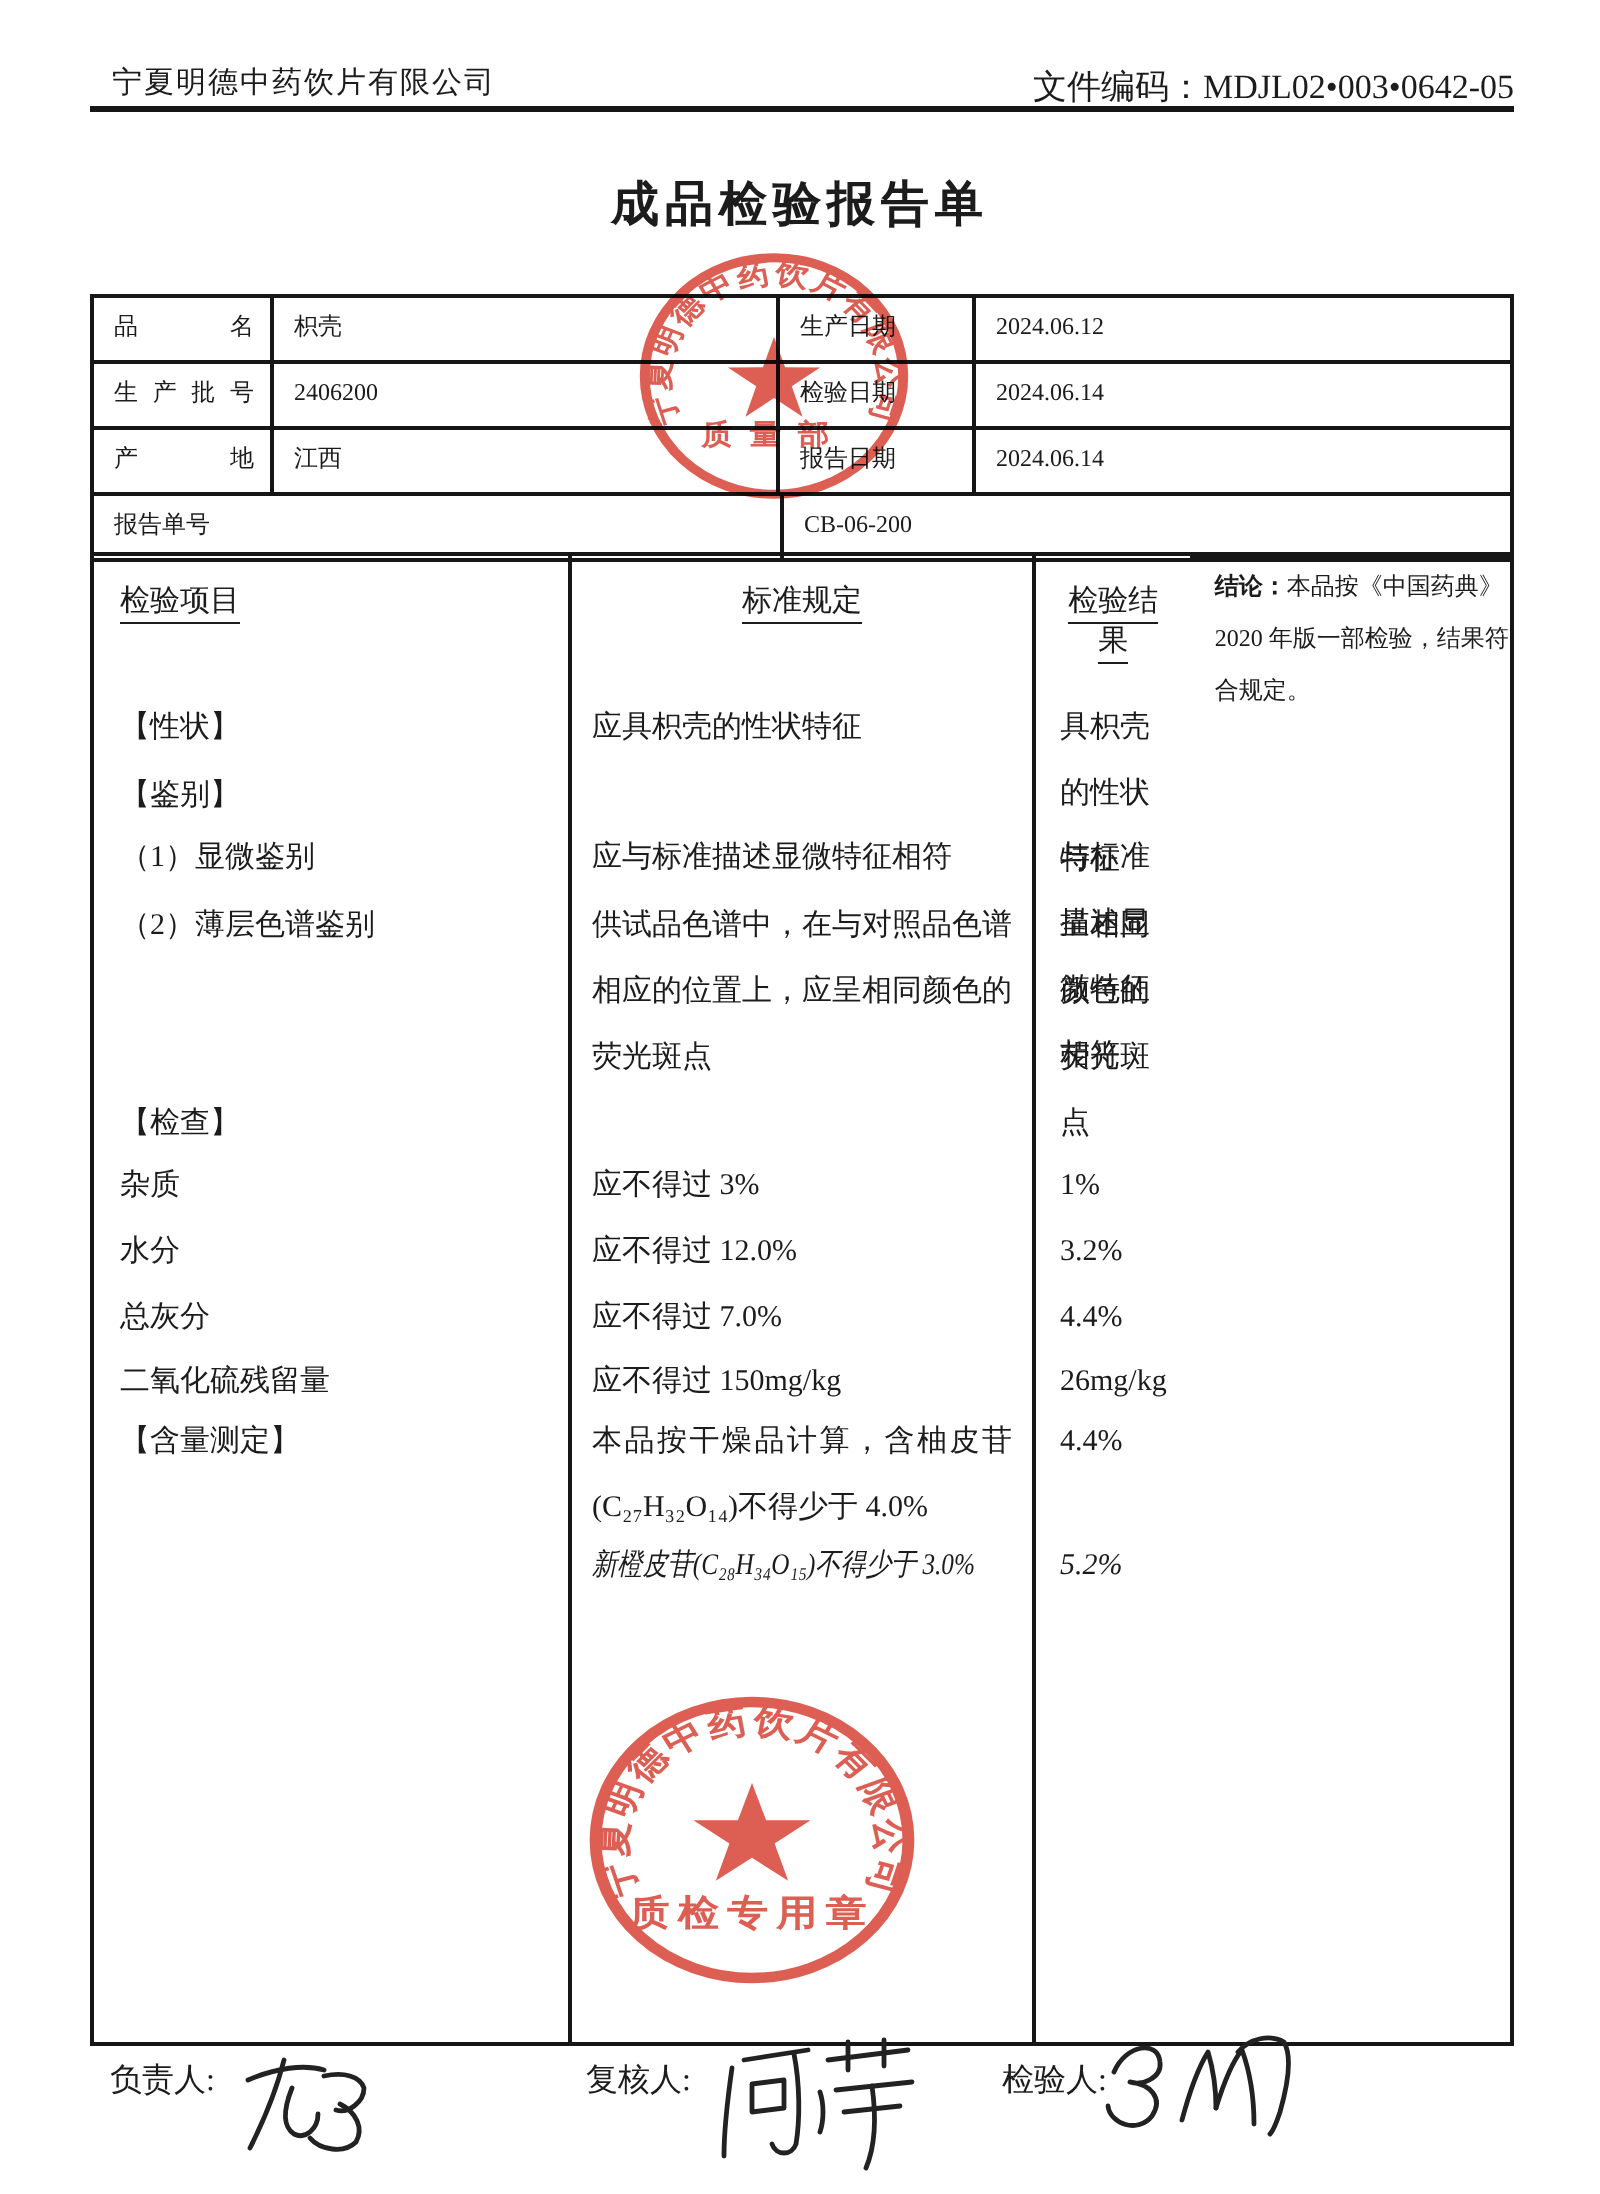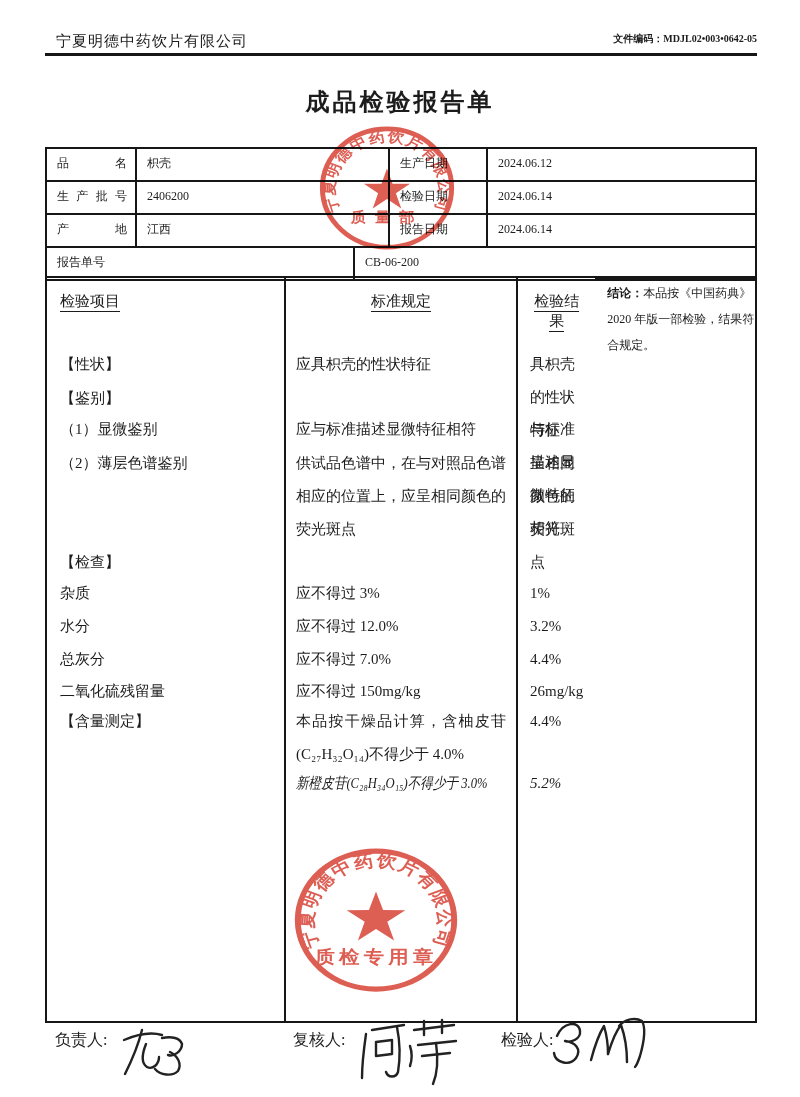--- a/index.html
+++ b/index.html
@@ -3,35 +3,35 @@
 <meta charset="utf-8">
 <style>
   html,body{margin:0;padding:0;background:#fff;}
   body{
     width:800px;height:1097px;position:relative;overflow:hidden;
     font-family:"Liberation Serif","DejaVu Serif",serif;
     color:#1c1c1c;
   }
   
   .hdr-company{position:absolute;left:56px;top:32px;font-size:15px;letter-spacing:1px;}
-  .hdr-code{position:absolute;right:43px;top:32px;font-size:10px;font-weight:bold;}
+  .hdr-code{position:absolute;right:43px;top:32px;font-size:17px;}
   .hdr-rule{position:absolute;left:45px;top:53px;width:712px;height:3px;background:#161616;}
   
   .doc-title{position:absolute;left:0;top:86px;width:800px;text-align:center;
     font-size:24px;font-weight:bold;letter-spacing:3px;}
   
   .info-table{position:absolute;left:45px;top:147px;width:712px;border:2px solid #161616;box-sizing:border-box;}
   .info-row{display:flex;height:31px;line-height:29px;font-size:12px;border-top:2px solid #161616;}
   .info-row:first-child{border-top:none;}
   .info-cell{box-sizing:border-box;padding:0 10px;overflow:hidden;}
   .c-l1{width:90px;border-right:2px solid #161616;}
   .c-v1{width:253px;border-right:2px solid #161616;}
   .c-l2{width:98px;border-right:2px solid #161616;}
   .c-v2{flex:1;}
-  .c-lwide{width:308px;border-right:2px solid #161616;}
+  .c-lwide{width:345px;border-right:2px solid #161616;}
   .c-vwide{flex:1;}
   .jlabel{display:inline-block;width:70px;text-align:justify;text-align-last:justify;}
   
   .insp-table{position:absolute;left:45px;top:276px;width:712px;height:747px;
     border:2px solid #161616;box-sizing:border-box;display:flex;font-size:15px;}
   .insp-body{display:flex;flex-direction:column;flex:1;}
   .trow{display:flex;}
   .tcell{box-sizing:border-box;line-height:33px;overflow:visible;}
   .col1{width:237px;padding-left:13px;padding-right:6px;}
   .col2{width:232px;border-left:2px solid #161616;padding:0 10px;}

